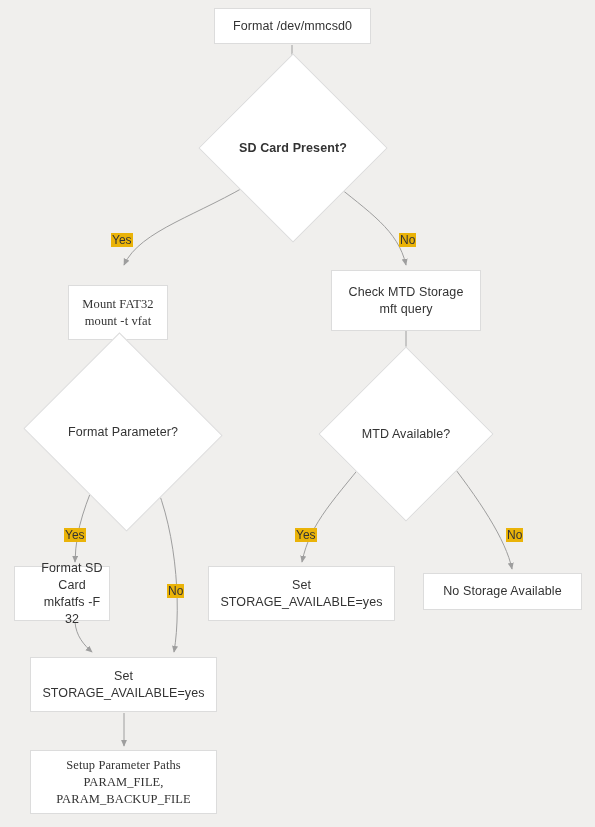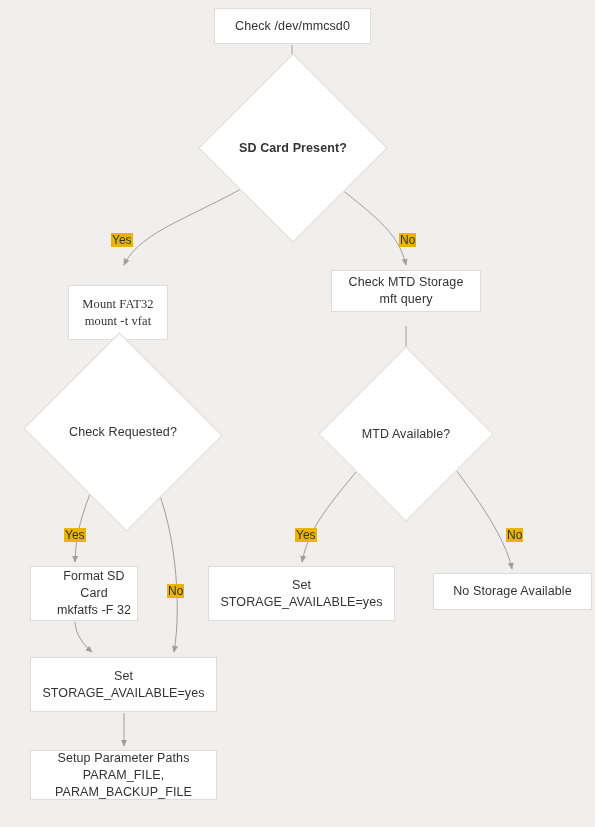--- a/index.html
+++ b/index.html
@@ -99,58 +99,58 @@
         <path d="M 148 468 C 176 520 182 605 174 652" fill="none" stroke="#9e9e9e" stroke-width="1" marker-end="url(#arrowhead)"></path>
         <path d="M 372 452 C 336 498 310 522 302 562" fill="none" stroke="#9e9e9e" stroke-width="1" marker-end="url(#arrowhead)"></path>
         <path d="M 442 452 C 480 500 506 540 512 569" fill="none" stroke="#9e9e9e" stroke-width="1" marker-end="url(#arrowhead)"></path>
         <path d="M 75 622 C 76 636 84 645 92 652" fill="none" stroke="#9e9e9e" stroke-width="1" marker-end="url(#arrowhead)"></path>
         <path d="M 124 713 L 124 746" fill="none" stroke="#9e9e9e" stroke-width="1" marker-end="url(#arrowhead)"></path>
       </g>
   </svg>
 
   <div id="node-layer">
       <div class="node process" style="left: 214px; top: 8px; width: 157px; height: 36px;">
-        <div class="node-label">Check /dev/mmcsd0</div>
+        <div class="node-label">Format /dev/mmcsd0</div>
       </div>
       <div class="node decision" style="left: 226px; top: 81px; width: 134px; height: 134px; font-weight: bold;">
         <div class="diamond-shape"></div>
         <div class="node-label">SD Card Present?</div>
       </div>
       <div class="node process" style="left: 68px; top: 285px; width: 100px; height: 55px; font-family: Liberation Serif, serif;">
         <div class="node-label">Mount FAT32
 mount -t vfat</div>
       </div>
-      <div class="node process" style="left: 331px; top: 270px; width: 150px; height: 42px;">
+      <div class="node process" style="left: 331px; top: 270px; width: 150px; height: 61px;">
         <div class="node-label">Check MTD Storage
 mft query</div>
       </div>
       <div class="node decision" style="left: 50px; top: 364px; width: 146px; height: 136px;">
         <div class="diamond-shape"></div>
-        <div class="node-label">Check Requested?</div>
+        <div class="node-label">Format Parameter?</div>
       </div>
       <div class="node decision" style="left: 344px; top: 372px; width: 124px; height: 124px;">
         <div class="diamond-shape"></div>
         <div class="node-label">MTD Available?</div>
       </div>
-      <div class="node process" style="left: 30px; top: 566px; width: 108px; height: 55px; padding-left: 20px;">
+      <div class="node process" style="left: 14px; top: 566px; width: 96px; height: 55px; padding-left: 20px;">
         <div class="node-label">Format SD Card
 mkfatfs -F 32</div>
       </div>
       <div class="node process" style="left: 208px; top: 566px; width: 187px; height: 55px;">
         <div class="node-label">Set
 STORAGE_AVAILABLE=yes</div>
       </div>
-      <div class="node process" style="left: 433px; top: 573px; width: 159px; height: 37px;">
+      <div class="node process" style="left: 423px; top: 573px; width: 159px; height: 37px;">
         <div class="node-label">No Storage Available</div>
       </div>
       <div class="node process" style="left: 30px; top: 657px; width: 187px; height: 55px;">
         <div class="node-label">Set
 STORAGE_AVAILABLE=yes</div>
       </div>
-      <div class="node process" style="left: 30px; top: 750px; width: 187px; height: 50px;">
+      <div class="node process" style="left: 30px; top: 750px; width: 187px; height: 64px; font-family: Liberation Serif, serif;">
         <div class="node-label">Setup Parameter Paths
 PARAM_FILE,
 PARAM_BACKUP_FILE</div>
       </div>
     </div>
   <div id="edge-label-layer">
       <div class="edge-label" style="left: 111px; top: 233px;">Yes</div>
       <div class="edge-label" style="left: 399px; top: 233px;">No</div>
       <div class="edge-label" style="left: 64px; top: 528px;">Yes</div>
       <div class="edge-label" style="left: 167px; top: 584px;">No</div>

